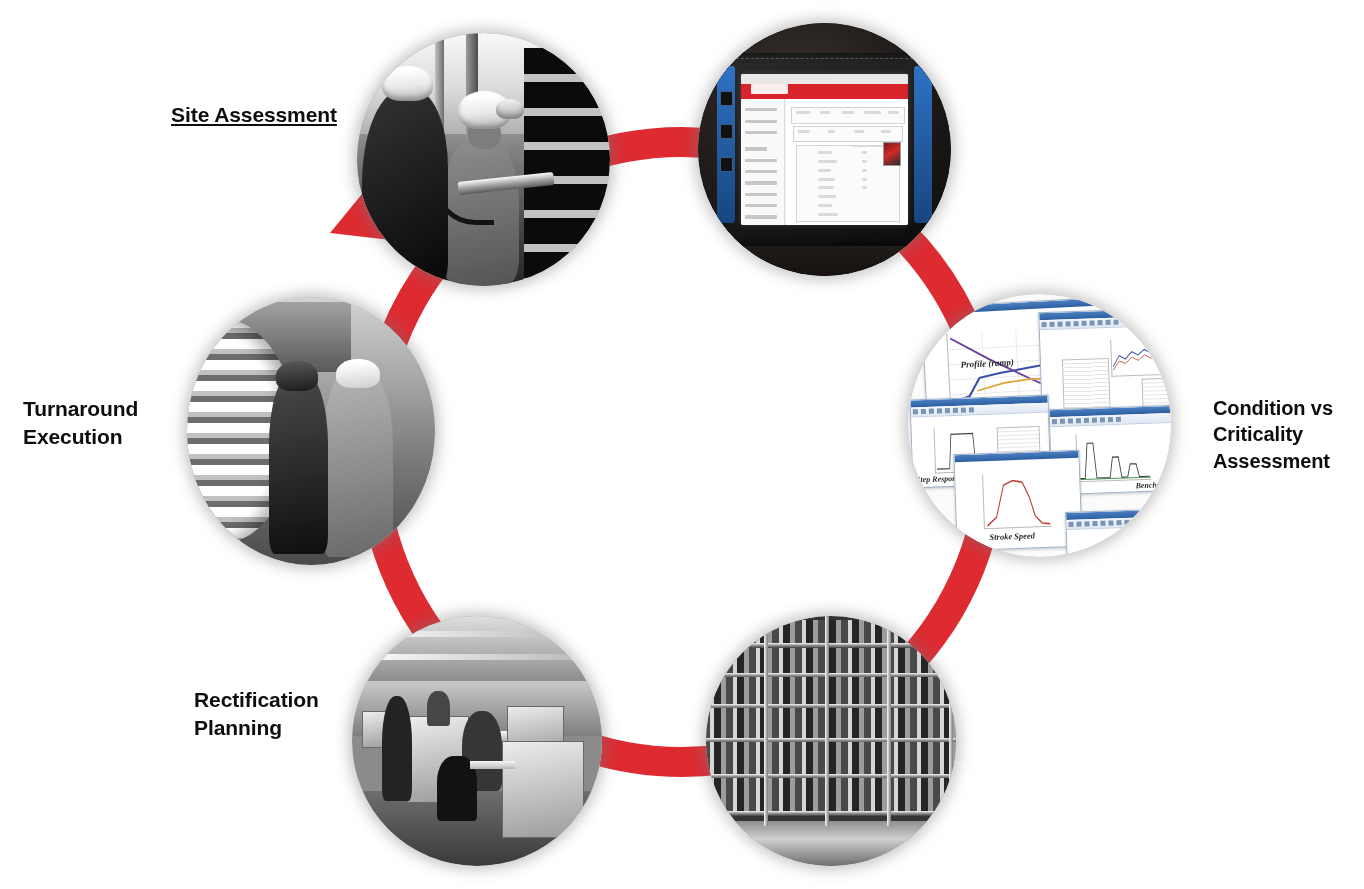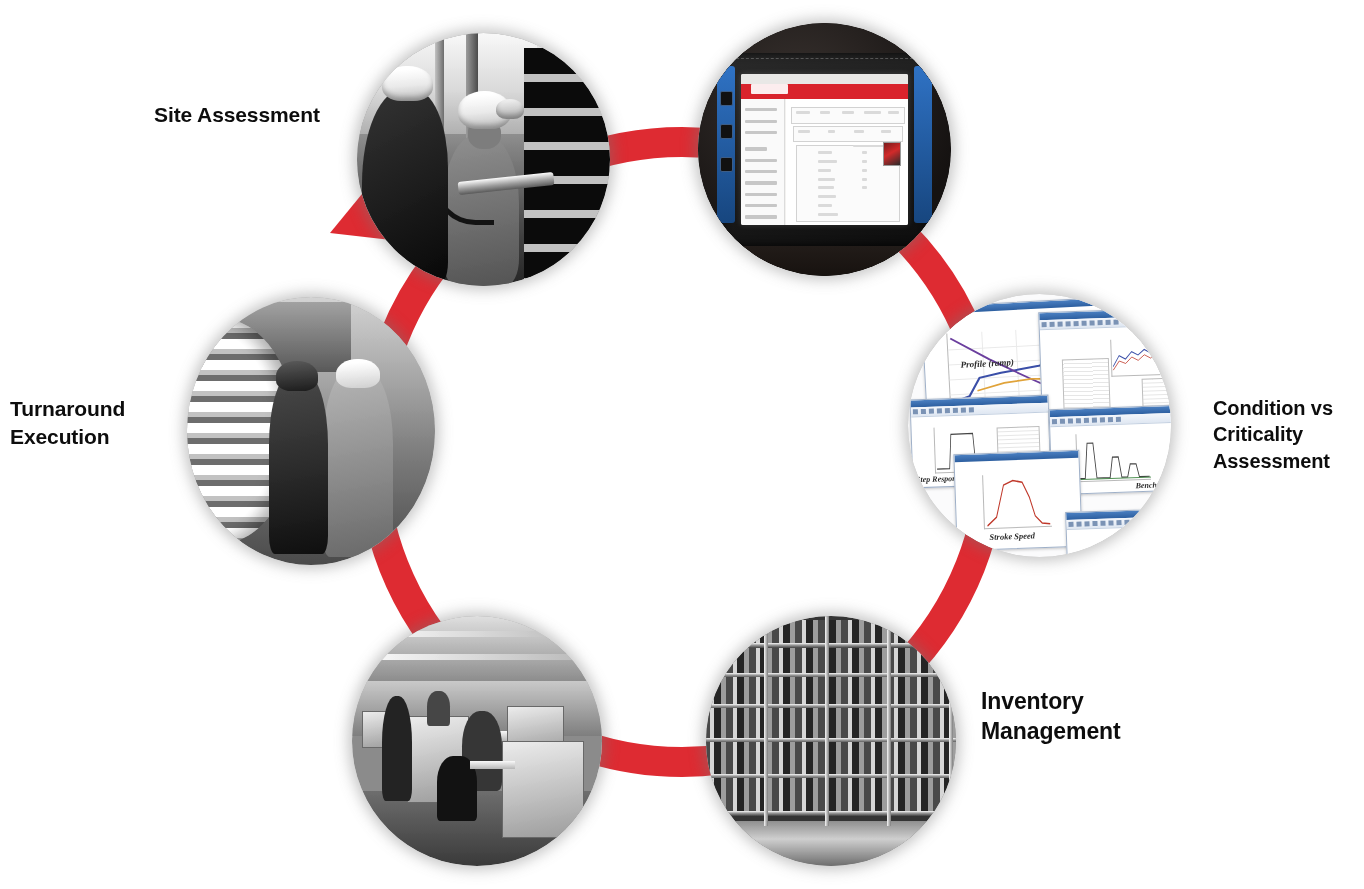--- a/index.html
+++ b/index.html
@@ -322,21 +322,21 @@
       <div class="worker w-main"></div>
       <div class="face"></div>
       <div class="helmet h-main"></div>
       <div class="helmet h-far"></div>
       <div class="pipe"></div>
       <div class="hose"></div>
       <div class="worker w-left"></div>
       <div class="helmet h-left"></div>
     </div>
   </div>
-  <div class="label" style="left:154px; top:101px; width:200px; font-size:21px; text-align:left;">Site Assessment</div>
+  <div class="label" style="left:154px; top:101px; width:200px; font-size:21px; text-align:center;text-decoration:underline;">Site Assessment</div>
 
   <div class="node" style="left:698px; top:23px; width:253px; height:253px;">
     <div class="photo p-tab">
       <div class="backdrop"></div>
       <div class="desk"></div>
       <div class="case"></div>
       <div class="case-stitch"></div>
       <div class="bezel-l"></div>
       <div class="bezel-r"></div>
       <div class="btn b1"></div>
@@ -532,50 +532,50 @@
         <div class="goods" style="top:77%; height:16%;"></div>
         <div class="shelf" style="top:93%;"></div>
         <div class="upright" style="left:4%;"></div>
         <div class="upright" style="left:26%;"></div>
         <div class="upright" style="left:48%;"></div>
         <div class="upright" style="left:70%;"></div>
         <div class="upright" style="left:92%;"></div>
       </div>
     </div>
   </div>
-  <div class="label" style="left:981px; top:686px; width:230px; font-size:23px; text-align:left;">Inventory
-Management</div>
 
   <div class="node" style="left:352px; top:616px; width:250px; height:250px;">
     <div class="photo p-off gray">
       <div class="ceil"></div>
       <div class="ceilline" style="top:6%;"></div>
       <div class="ceilline" style="top:15%;"></div>
       <div class="midwall"></div>
       <div class="ground"></div>
       <div class="desk" style="left:18%; top:46%; width:46%; height:4%;"></div>
       <div class="cube" style="left:22%; top:40%; width:24%; height:34%;"></div>
       <div class="cube" style="left:62%; top:36%; width:22%; height:18%;"></div>
       <div class="cube" style="left:60%; top:50%; width:32%; height:38%;"></div>
       <div class="cube" style="left:4%;  top:38%; width:16%; height:14%;"></div>
       <div class="person" style="left:12%; top:32%; width:12%; height:42%;"></div>
       <div class="person" style="left:44%; top:38%; width:16%; height:32%; background:#3b3b3b;"></div>
       <div class="person" style="left:30%; top:30%; width:9%; height:14%; background:#4a4a4a;"></div>
       <div class="chair" style="left:34%; top:56%; width:16%; height:26%;"></div>
       <div class="desk" style="left:47%; top:58%; width:18%; height:3%;"></div>
     </div>
   </div>
+  <div class="label" style="left:194px; top:686px; width:200px; font-size:21px; text-align:left;">Rectification
+Planning</div>
 
   <div class="node" style="left:187px; top:297px; width:248px; height:268px;">
     <div class="photo p-turn gray">
       <div class="bg"></div>
       <div class="vesselcap"></div>
       <div class="vessel"></div>
       <div class="worker w2"></div>
       <div class="hat hat2"></div>
       <div class="worker w1"></div>
       <div class="hat hat1"></div>
     </div>
   </div>
-  <div class="label" style="left:10px; top:395px; width:180px; font-size:21px; text-align:left;">Turnaround
+  <div class="label" style="left:23px; top:395px; width:180px; font-size:21px; text-align:left;">Turnaround
 Execution</div>
 
 </div>
 
 </body></html>

